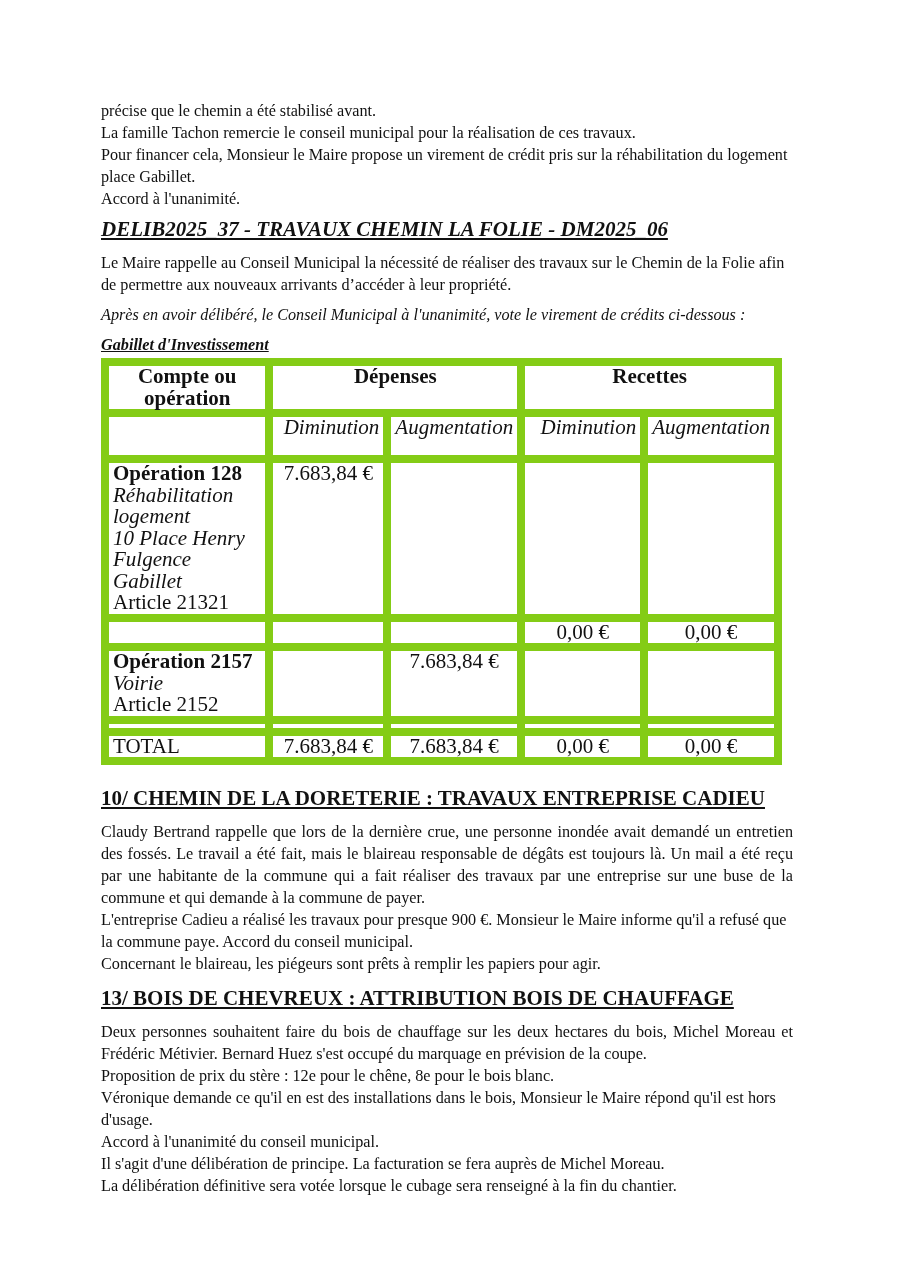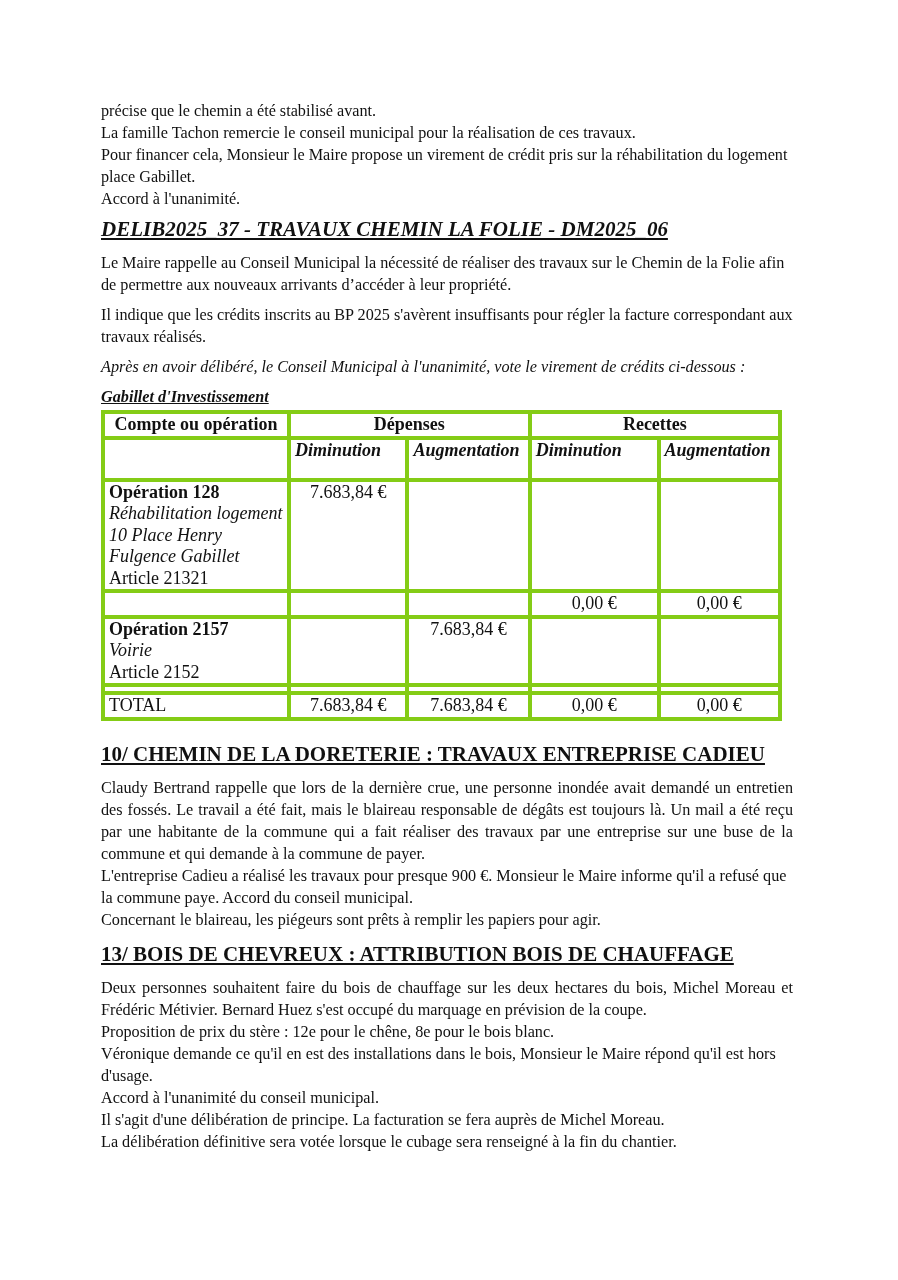--- a/index.html
+++ b/index.html
@@ -8,23 +8,23 @@
   .page { position: absolute; left: 101px; top: 86px; width: 692px; margin-top: 14px; }
   p { margin: 0; line-height: 22px; }
   .block { margin-bottom: 8px; }
   .just { text-align: justify; }
   h2 { margin: 0; font-size: 21px; font-weight: bold; text-decoration: underline; line-height: 22px; }
   h2.delib { font-style: italic; }
   .gap-md { height: 12px; }
   .italic { font-style: italic; }
   .section-label { font-weight: bold; font-style: italic; text-decoration: underline; line-height: 22px; }
   table.budget { border-collapse: collapse; width: 681px; margin-top: 2px; }
-  table.budget td, table.budget th { border: 4px solid #84cc16; padding: 0 4px; vertical-align: top; line-height: 21.5px; font-size: 18px; }
+  table.budget td, table.budget th { border: 8px solid #84cc16; padding: 0 4px; vertical-align: top; line-height: 21.5px; font-size: 21px; }
   table.budget th { font-weight: bold; text-align: center; }
-  .sub { font-style: italic; font-weight: bold; text-align: left; height: 38px; }
+  .sub { font-style: italic; font-weight: normal; text-align: right; height: 38px; }
   .num { text-align: center; }
   .col1 { width: 186px; }
   .col2 { width: 110px; }
   .col3 { width: 111px; }
   .col4 { width: 122px; }
   .col5 { width: 110px; }
   .thin td { height: 4px; line-height: 4px; padding: 0; }
   .bold { font-weight: bold; }
 </style>
 </head>
@@ -36,21 +36,20 @@
     <p>précise que le chemin a été stabilisé avant.</p>
     <p>La famille Tachon remercie le conseil municipal pour la réalisation de ces travaux.</p>
     <p style="width:692px;">Pour financer cela, Monsieur le Maire propose un virement de crédit pris sur la réhabilitation du logement place Gabillet.</p>
     <p>Accord à l'unanimité.</p>
   </div>
 
   <h2 class="delib">DELIB2025_37 - TRAVAUX CHEMIN LA FOLIE - DM2025_06</h2>
   <div class="gap-md"></div>
 
   <p class="block">Le Maire rappelle au Conseil Municipal la nécessité de réaliser des travaux sur le Chemin de la Folie afin de permettre aux nouveaux arrivants d’accéder à leur propriété.</p>
-  <p class="block">Il indique que les crédits inscrits au BP 2025 s'avèrent insuffisants pour régler la facture correspondant aux travaux réalisés.</p>
   <p class="block italic">Après en avoir délibéré, le Conseil Municipal à l'unanimité, vote le virement de crédits ci-dessous :</p>
 
   <div class="section-label">Gabillet d'Investissement</div>
 
   <table class="budget">
     <tbody>
         <tr>
       <th class="col1">Compte ou opération</th>
       <th colspan="2">Dépenses</th>
       <th colspan="2">Recettes</th>

